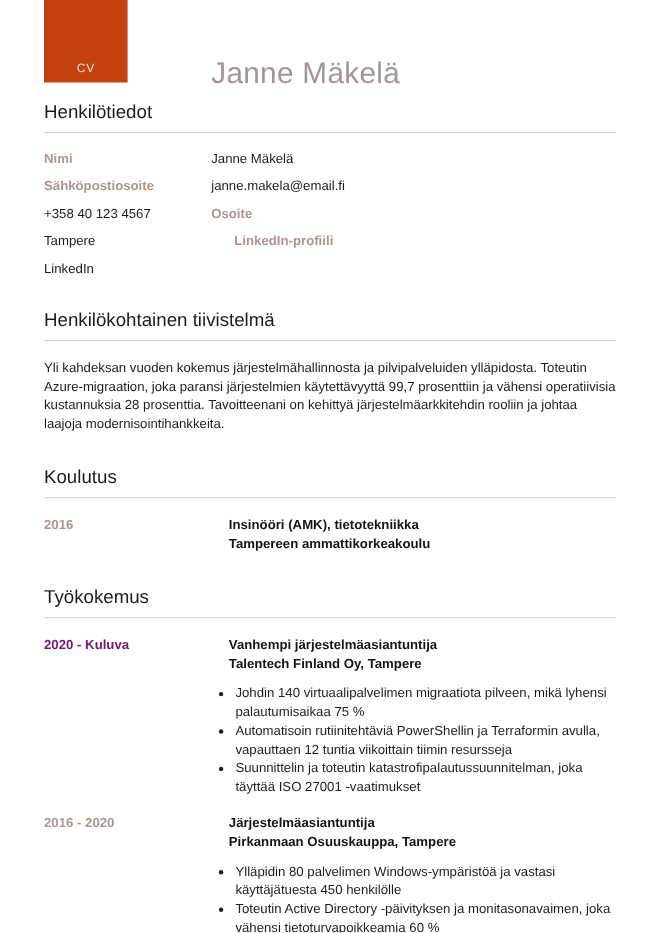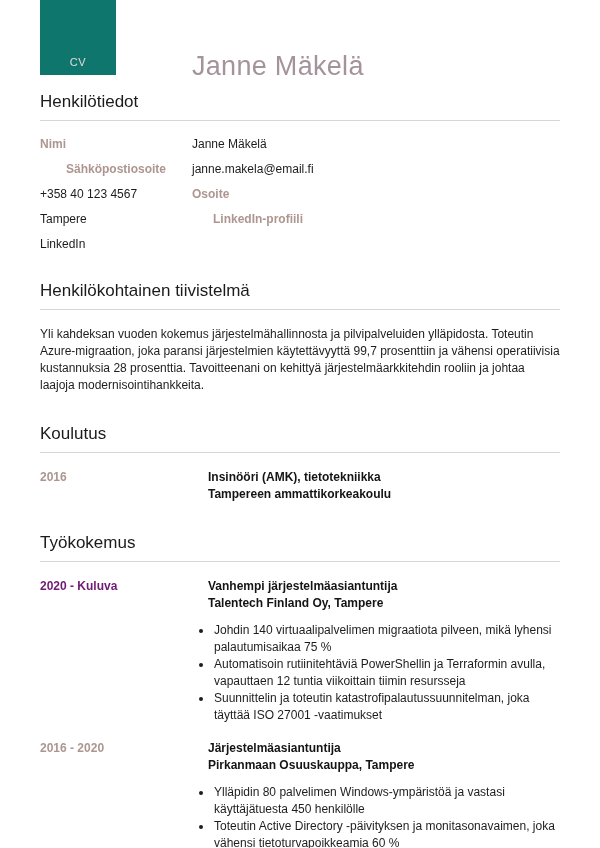--- a/index.html
+++ b/index.html
@@ -87,36 +87,36 @@
     line-height: 17px;
   }
   .entry-bullets li { margin: 0; padding-left: 1px; }
 </style>
 </head>
 <body>
 
 <div class="page">
 
   <header class="header">
-    <div class="logo-box accent-bg" style="background: #0f766e; text-align: center;">
+    <div class="logo-box accent-bg" style="background: #c2410c; text-align: center;">
       <span class="logo-text" style="color: rgb(228, 219, 215);">CV</span>
     </div>
     <h1 class="name accent-title" style="color: rgb(164, 147, 155);">Janne Mäkelä</h1>
   </header>
 
   <main class="content">
 
     <section class="section">
       <h2 class="section-title">Henkilötiedot</h2>
       <hr class="rule">
       <div class="info-grid">
         <span class="info-label accent-label" style="color: rgb(173, 150, 143);">Nimi</span>
         <span class="info-value">Janne Mäkelä</span>
 
-        <span class="info-label accent-label" style="color: rgb(173, 150, 143); text-align: center;">Sähköpostiosoite</span>
+        <span class="info-label accent-label" style="color: rgb(173, 150, 143);">Sähköpostiosoite</span>
         <span class="info-value">janne.makela@email.fi</span>
 
         <span class="info-value">+358 40 123 4567</span>
 
         <span class="info-label accent-label" style="color: rgb(173, 150, 143);">Osoite</span>
         <span class="info-value">Tampere</span>
 
         <span class="info-label accent-label" style="color: rgb(173, 150, 143); padding-left: 21px;">LinkedIn-profiili</span>
         <span class="info-value">LinkedIn</span>
       </div>

